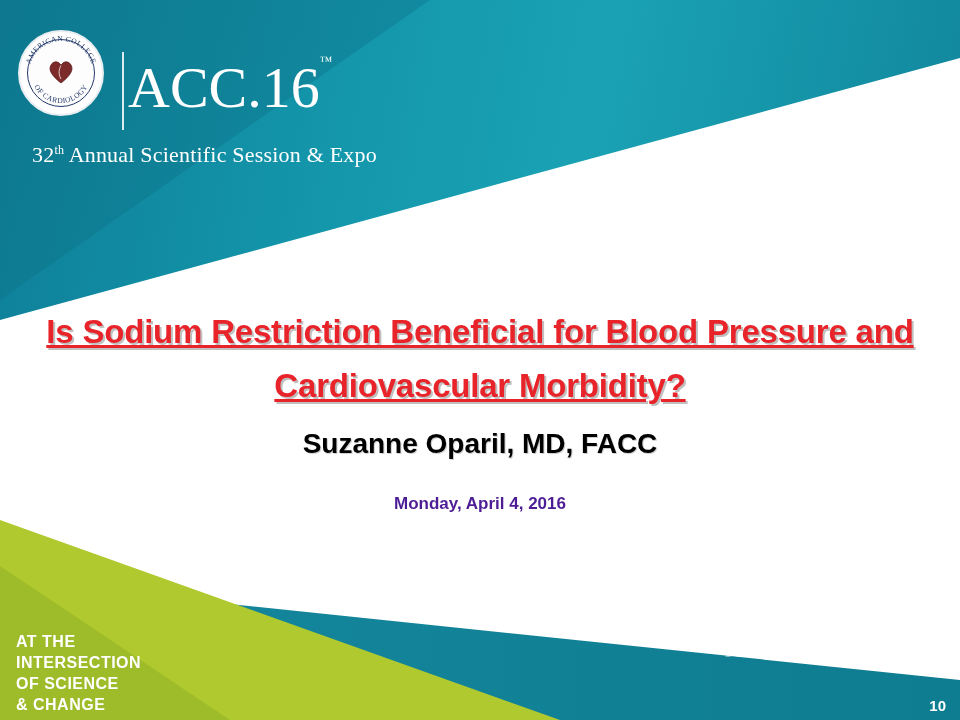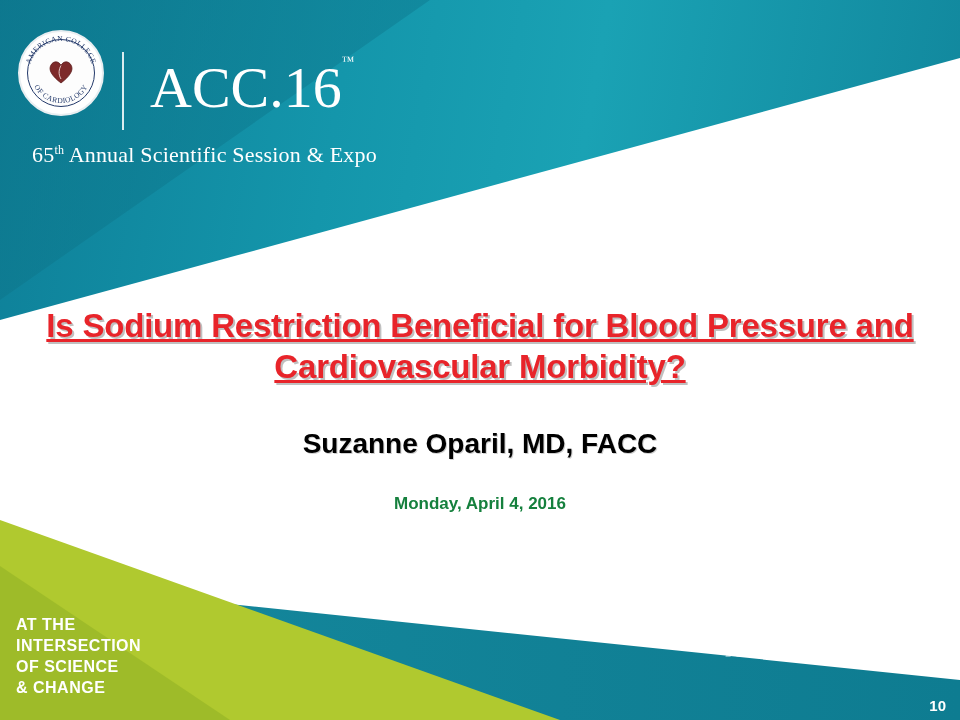--- a/index.html
+++ b/index.html
@@ -80,21 +80,21 @@
     width: 30px; height: 30px;
   }
   .logo-divider {
     position: absolute;
     left: 104px; top: 22px;
     width: 2px; height: 78px;
     background: rgba(255,255,255,0.85);
   }
   .logo-acc {
     position: absolute;
-    left: 132px; top: 22px;
+    left: 110px; top: 22px;
     font-family: "Liberation Serif", serif;
     font-size: 58px;
     line-height: 62px;
     letter-spacing: 0px;
     color: #ffffff;
     white-space: nowrap;
   }
   .logo-acc sup {
     font-size: 13px;
     vertical-align: super;
@@ -116,21 +116,21 @@
   }
 
   
   .title {
     position: absolute;
     left: 28px; top: 305px;
     width: 904px;
     text-align: center;
     font-size: 33px;
     font-weight: bold;
-    line-height: 41px;
+    line-height: 54px;
     color: #e8242a;
     text-decoration: underline;
     text-shadow: 2px 2px 0 rgba(140,140,140,0.55);
     letter-spacing: -0.2px;
   }
   .presenter {
     position: absolute;
     left: 28px; top: 428px;
     width: 904px;
     text-align: center;
@@ -139,21 +139,21 @@
     color: #000000;
     text-shadow: 1px 1px 0 rgba(160,160,160,0.5);
   }
   .date {
     position: absolute;
     left: 28px; top: 494px;
     width: 904px;
     text-align: center;
     font-size: 17px;
     font-weight: bold;
-    color: #15803d;
+    color: #4c1d95;
   }
 
   
   .bottom-teal {
     position: absolute;
     left: 0; bottom: 0;
     width: 960px; height: 260px;
     background: linear-gradient(90deg, #13869b 0%, #0f7e93 55%, #0d7governed 100%);
     background: linear-gradient(90deg, #15889d 0%, #0e7c91 100%);
     clip-path: polygon(0 120px, 960px 220px, 960px 260px, 0 260px);
@@ -169,21 +169,21 @@
     position: absolute;
     left: 0; bottom: 0;
     width: 230px; height: 200px;
     background: #9bb828;
     clip-path: polygon(0 46px, 230px 200px, 0 200px);
     opacity: 0.85;
   }
 
   .tagline {
     position: absolute;
-    left: 16px; bottom: 22px;
+    left: 16px; bottom: 5px;
     font-size: 16px;
     font-weight: bold;
     line-height: 21px;
     color: #ffffff;
     letter-spacing: 0.5px;
     text-transform: uppercase;
   }
   .hashtag {
     position: absolute;
     right: 42px; bottom: 52px;
@@ -225,21 +225,21 @@
           <textPath href="#arcBot" startOffset="50%" text-anchor="middle">OF CARDIOLOGY</textPath>
         </text>
       </svg>
       <svg class="seal-heart" viewBox="0 0 30 30">
         <path d="M15 27 C 6 20, 2 14, 5 9 C 7.5 4.5, 13 5, 15 9.5 C 17 5, 22.5 4.5, 25 9 C 28 14, 24 20, 15 27 Z" fill="#7d2a2a" stroke="#5d1d1d" stroke-width="0.8"></path>
         <path d="M15 9.5 C 13 13, 12 18, 15 23" fill="none" stroke="#f0d9d9" stroke-width="0.9"></path>
       </svg>
     </div>
     <div class="logo-divider"></div>
     <div class="logo-acc"><span>ACC.16</span><sup>™</sup></div>
-    <div class="logo-sub"><span>65</span><sup>th</sup><span> Annual Scientific Session &amp; Expo</span></div>
+    <div class="logo-sub"><span>32</span><sup>th</sup><span> Annual Scientific Session &amp; Expo</span></div>
   </div>
 
   <div class="title">Is Sodium Restriction Beneficial for Blood Pressure and Cardiovascular Morbidity?</div>
   <div class="presenter">Suzanne Oparil, MD, FACC</div>
   <div class="date">Monday, April 4, 2016</div>
 
   <div class="bottom-teal"></div>
   <div class="bottom-green"></div>
   <div class="bottom-green-dark"></div>
 

